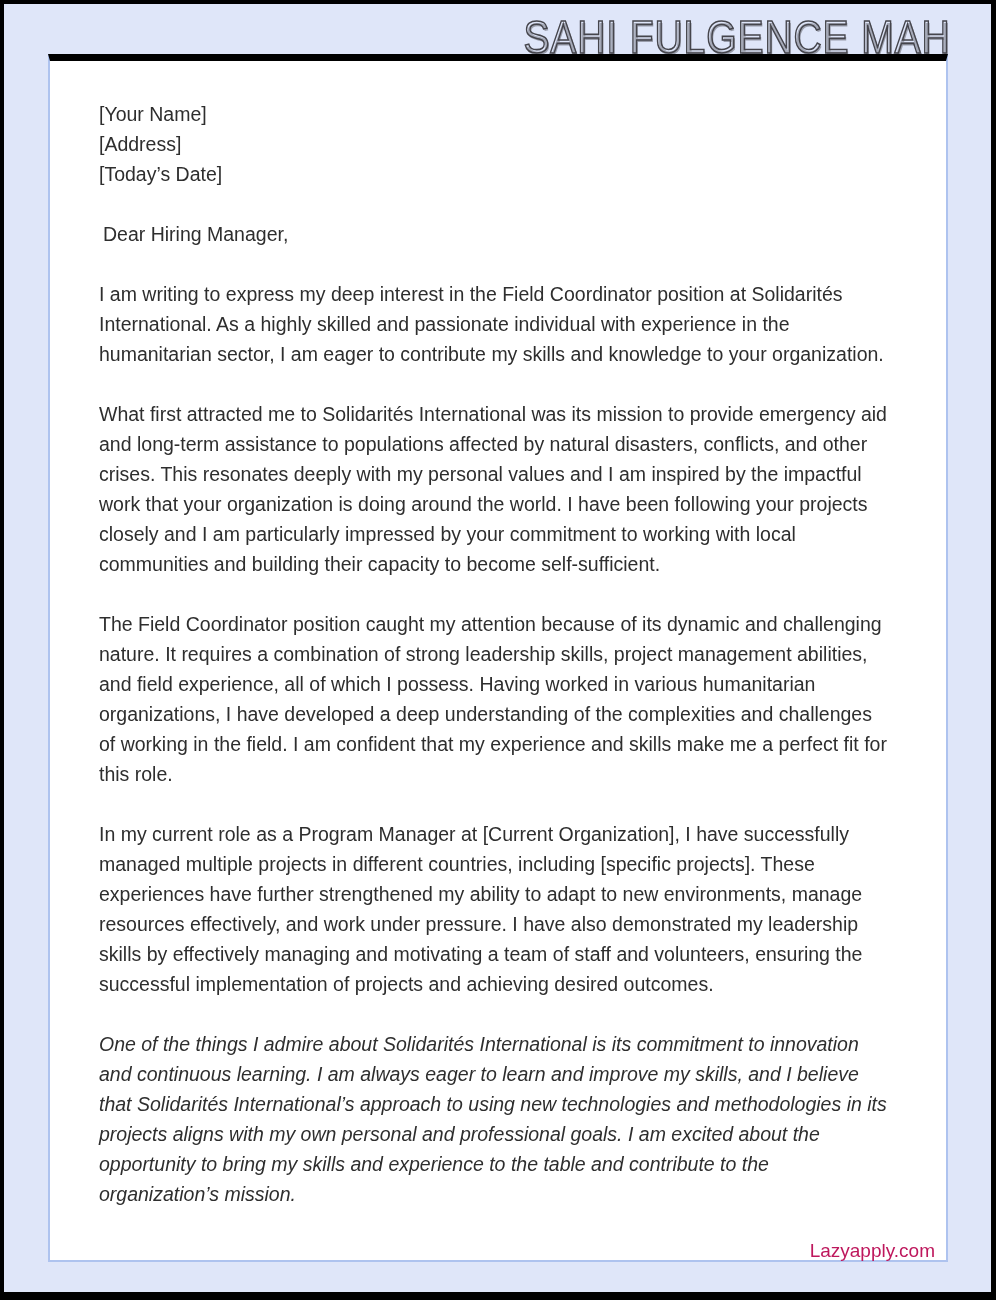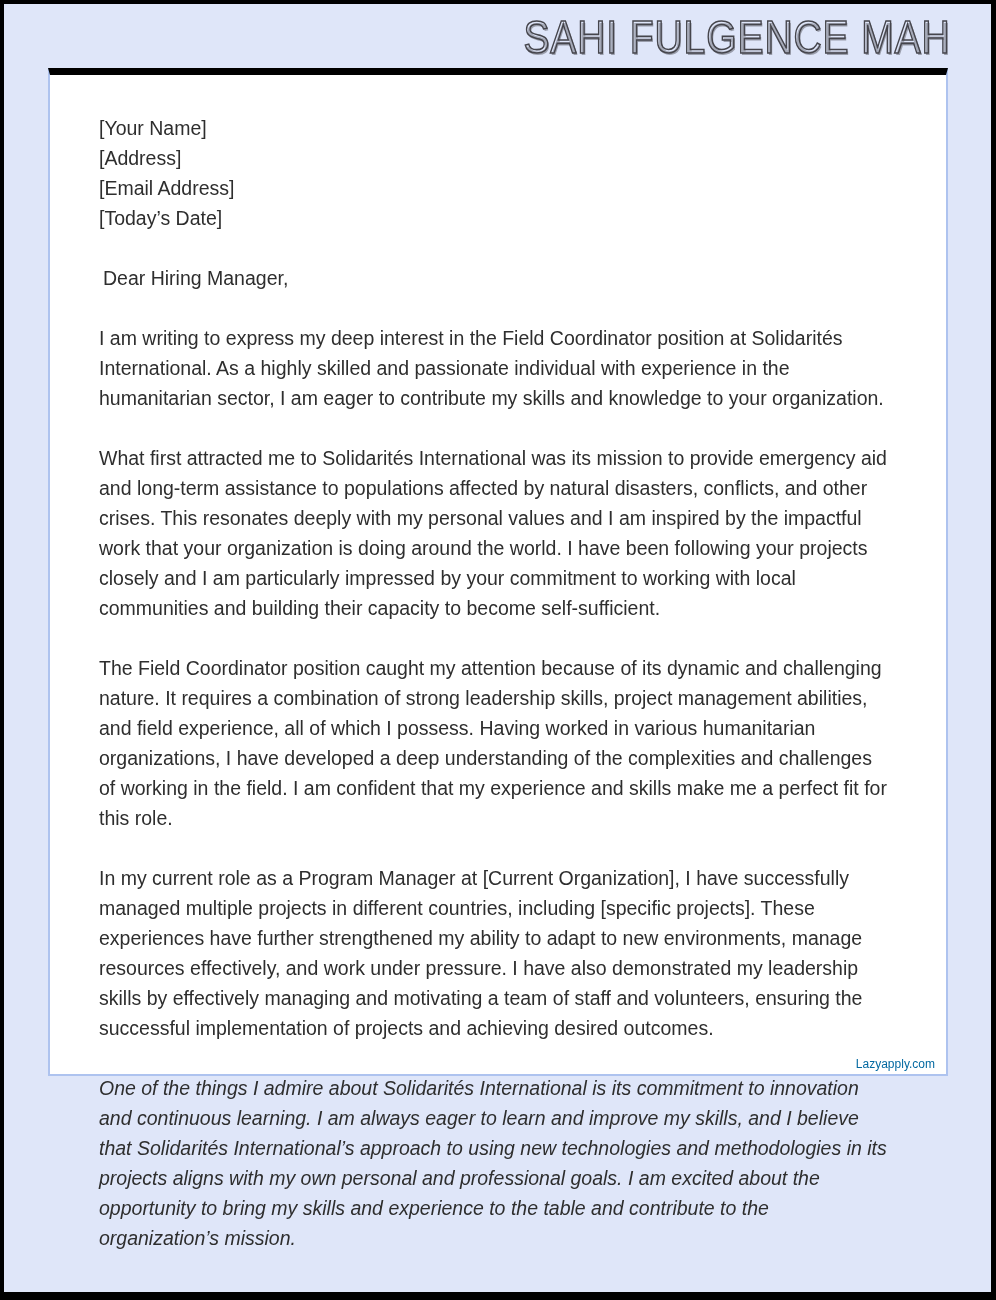--- a/index.html
+++ b/index.html
@@ -26,23 +26,23 @@
     white-space: nowrap;
     color: rgba(223,230,249,0.15);
     -webkit-text-stroke: 1.6px #45454c;
     text-shadow: 1.5px 1.5px 0 rgba(70,70,78,0.45);
     transform: scaleX(0.85);
     transform-origin: 100% 50%;
   }
   .doc {
     position: absolute;
     left: 44px;
-    top: 64px;
+    top: 50px;
     width: 900px;
-    height: 1008px;
+    height: 1208px;
     background: #ffffff;
     border-top: 7px solid #000000;
     border-left: 2px solid #aec3ef;
     border-right: 2px solid #aec3ef;
     border-bottom: 2px solid #aec3ef;
     
   }
   .letter {
     padding: 38px 46px 0 49px;
     font-size: 19.5px;
@@ -50,41 +50,40 @@
     color: #2e2e2e;
   }
   .address-block { margin: 0; }
   .salutation { margin: 30px 4px; }
   .letter p { margin: 0 12px 30px 0; }
   .letter p:last-child { margin-bottom: 0; font-style: italic; }
   .watermark {
     position: absolute;
     right: 11px;
     bottom: 1px;
-    font-size: 12px;
-    color: #0369a1;
+    font-size: 19px;
+    color: #be185d;
     background: #ffffff;
     line-height: 17px;
   }
 </style>
 </head>
 <body>
 
 <div class="page">
 
   <div class="header-name">SAHI FULGENCE MAH</div>
 
   <div class="doc">
 
     <div class="letter">
 
       <div class="address-block">
         <div>[Your Name]</div>
         <div>[Address]</div>
-        <div>[Email Address]</div>
         <div>[Today’s Date]</div>
       </div>
 
       <div class="salutation">Dear Hiring Manager,</div>
 
       <p>I am writing to express my deep interest in the Field Coordinator position at Solidarités International. As a highly skilled and passionate individual with experience in the humanitarian sector, I am eager to contribute my skills and knowledge to your organization.</p>
       <p>What first attracted me to Solidarités International was its mission to provide emergency aid and long-term assistance to populations affected by natural disasters, conflicts, and other crises. This resonates deeply with my personal values and I am inspired by the impactful work that your organization is doing around the world. I have been following your projects closely and I am particularly impressed by your commitment to working with local communities and building their capacity to become self-sufficient.</p>
       <p>The Field Coordinator position caught my attention because of its dynamic and challenging nature. It requires a combination of strong leadership skills, project management abilities, and field experience, all of which I possess. Having worked in various humanitarian organizations, I have developed a deep understanding of the complexities and challenges of working in the field. I am confident that my experience and skills make me a perfect fit for this role.</p>
       <p>In my current role as a Program Manager at [Current Organization], I have successfully managed multiple projects in different countries, including [specific projects]. These experiences have further strengthened my ability to adapt to new environments, manage resources effectively, and work under pressure. I have also demonstrated my leadership skills by effectively managing and motivating a team of staff and volunteers, ensuring the successful implementation of projects and achieving desired outcomes.</p>
       <p>One of the things I admire about Solidarités International is its commitment to innovation and continuous learning. I am always eager to learn and improve my skills, and I believe that Solidarités International’s approach to using new technologies and methodologies in its projects aligns with my own personal and professional goals. I am excited about the opportunity to bring my skills and experience to the table and contribute to the organization’s mission.</p>

